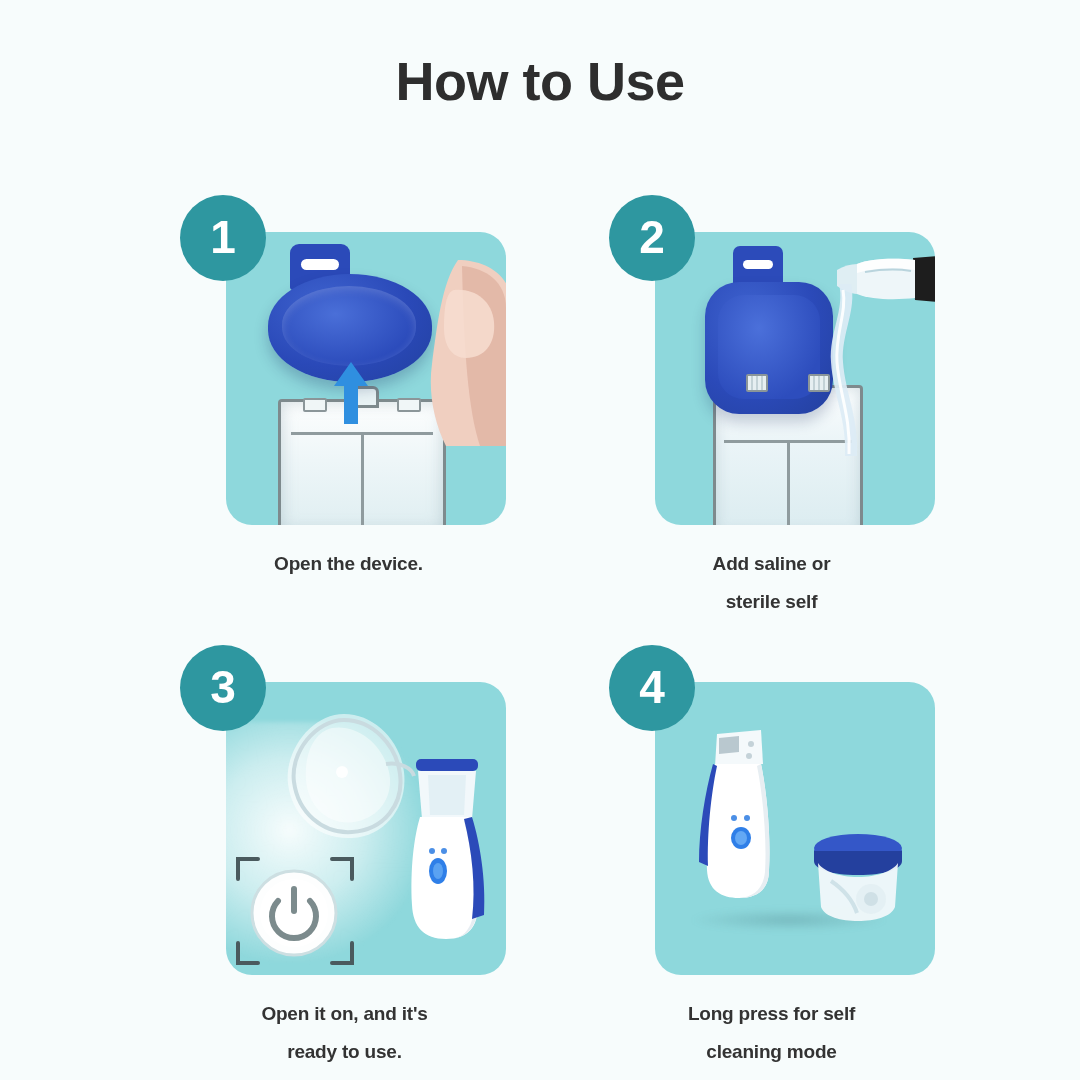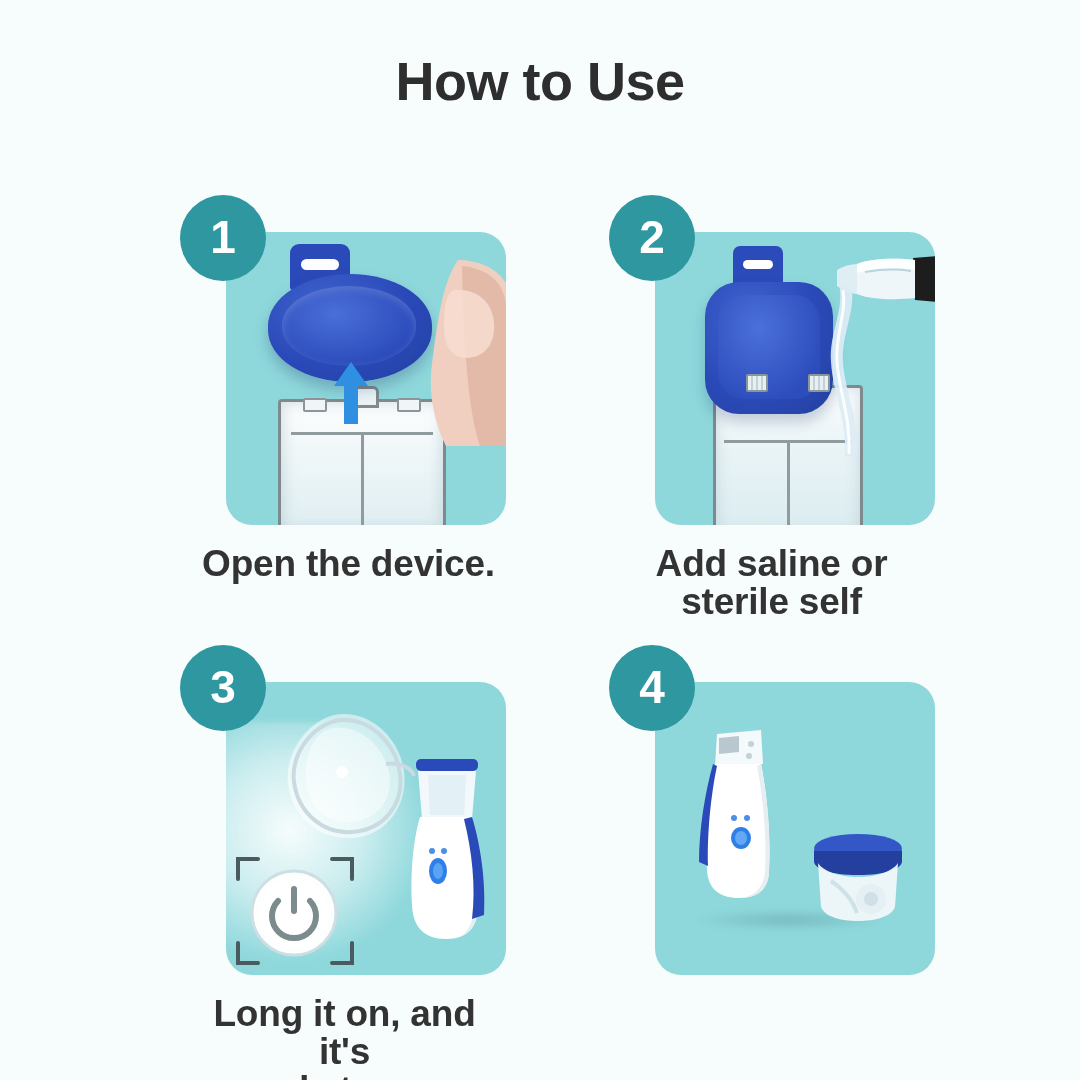--- a/index.html
+++ b/index.html
@@ -239,21 +239,21 @@
     position:absolute; left:34px; bottom:44px; width:200px; height:22px;
     background: radial-gradient(ellipse at center, rgba(60,110,118,.28) 0%, rgba(60,110,118,0) 70%);
     filter: blur(3px);
   }
 
   
   .step-caption {
     margin-top: 20px;
     width: 355px;
     text-align: center;
-    font-size: 37px;
+    font-size: 19px;
     line-height: 38px;
     font-weight: 700;
     color: #333333;
     letter-spacing: -0.2px;
     white-space: pre-line;
   }
   .step-1 .step-caption { padding-left: 42px; }
   .step-3 .step-caption { padding-left: 34px; }
   .step-2 .step-caption,
   .step-4 .step-caption { padding-left: 30px; }
@@ -391,21 +391,21 @@
             <circle cx="46" cy="46" r="34" fill="#ffffff"></circle>
             <g stroke="#7c8b8d" stroke-width="6" fill="none" stroke-linecap="round">
               <path d="M30 34 A22 22 0 1 0 62 34"></path>
               <path d="M46 22 L46 44"></path>
             </g>
           </svg>
 
         </div>
       </div>
 
-      <div class="step-caption">Long it on, and it's
+      <div class="step-caption">Open it on, and it's
 ready to use.</div>
     </div>
 
     <div class="step step-4">
       <div class="step-badge">
         <span class="step-badge-num">4</span>
       </div>
 
       <div class="step-card">
         <div class="stage">
@@ -432,16 +432,18 @@
             <path d="M5 20 L5 30 C5 38 21 44 49 44 C77 44 93 38 93 30 L93 20 Z" fill="#24409e"></path>
             <path d="M9 32 C14 40 30 46 49 46 C68 46 84 40 89 32 L86 76 C82 86 66 90 49 90 C32 90 16 86 12 76 Z" fill="#f1f8fa" opacity=".95"></path>
             <path d="M22 50 C34 58 44 70 48 82" stroke="#cfe2e8" stroke-width="4" fill="none"></path>
             <circle cx="62" cy="68" r="15" fill="#e3eff3" opacity=".9"></circle>
             <circle cx="62" cy="68" r="7" fill="#cfe0e6"></circle>
           </svg>
 
         </div>
       </div>
 
+      <div class="step-caption">Long press for self
+cleaning mode</div>
     </div>
 
   </div>
 </div>
 
 </body></html>

